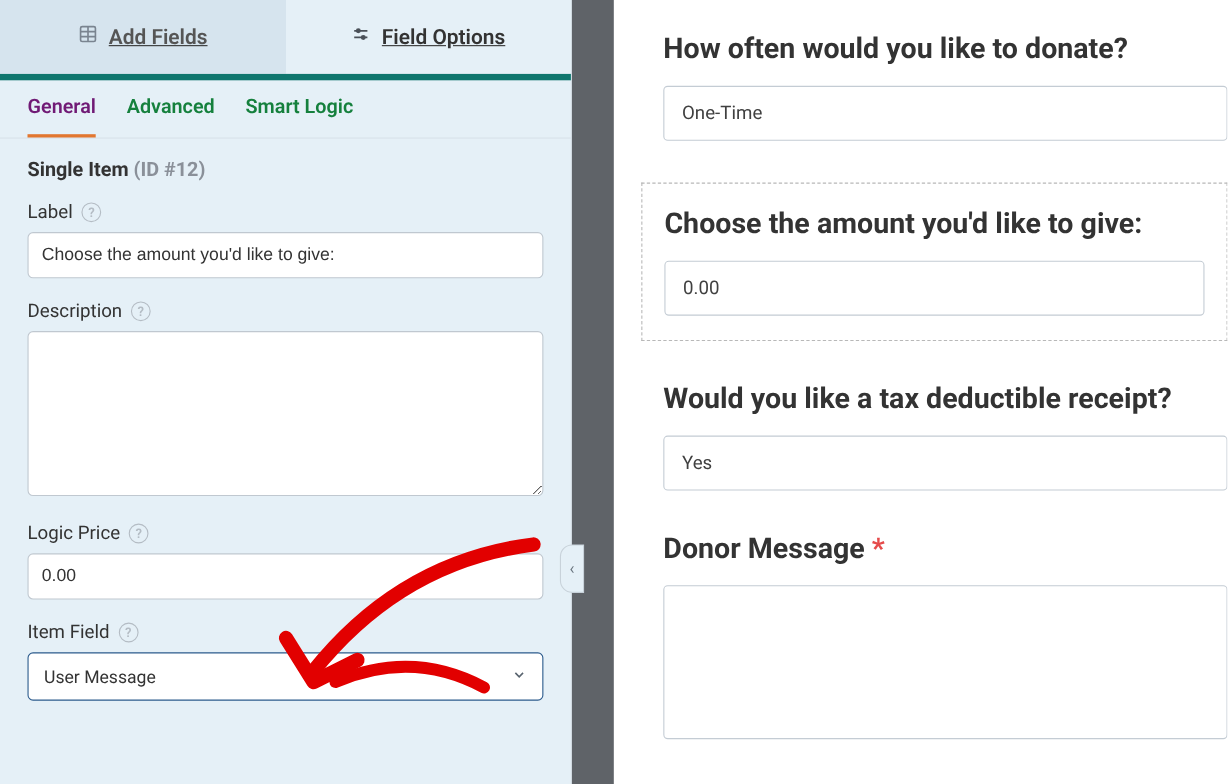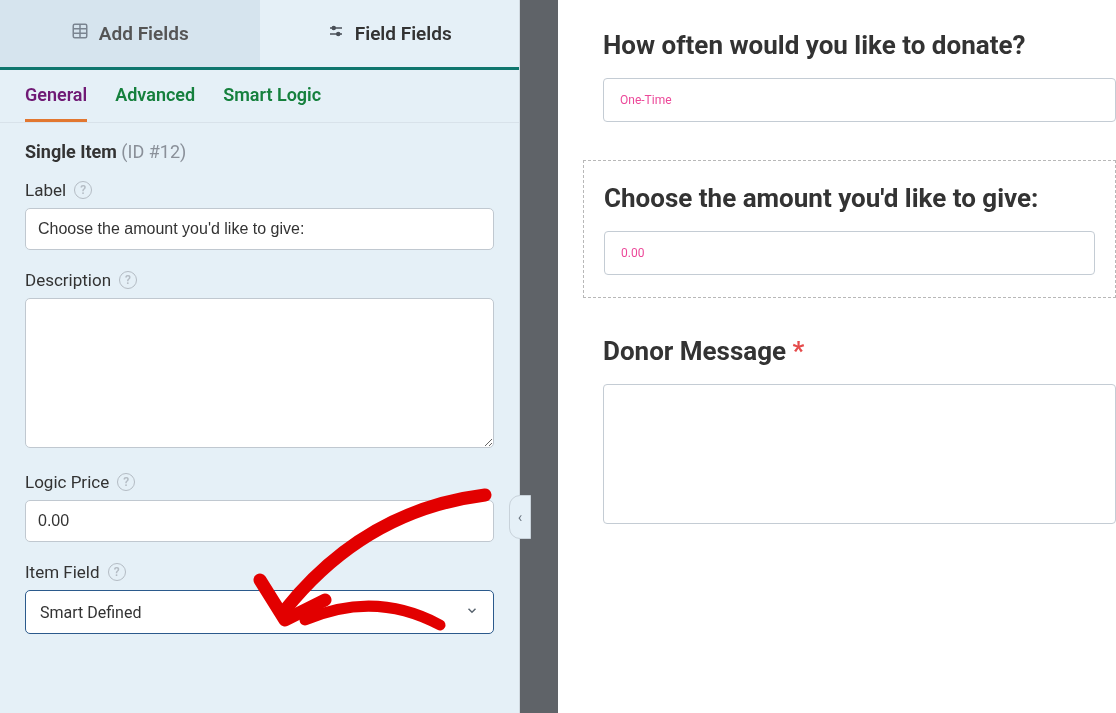--- a/index.html
+++ b/index.html
@@ -13,21 +13,22 @@
     }
     .sidebar {
       width: 520px;
       background: #e5f0f7;
       border-right: 1px solid #d0d9e0;
       display: flex;
       flex-direction: column;
     }
     .top-tabs {
       display: flex;
-      border-bottom: 3px solid #0f766e;
+      border-bottom: 6px solid #0f766e;
+      text-decoration: underline;
     }
     .top-tab {
       flex: 1;
       padding: 22px 10px;
       text-align: center;
       font-size: 19px;
       font-weight: 600;
       color: #555;
       cursor: pointer;
       display: flex;
@@ -64,21 +65,21 @@
     .panel-body {
       padding: 18px 25px;
     }
     .field-heading {
       font-size: 18px;
       font-weight: 700;
       color: #333;
       margin-bottom: 18px;
     }
     .field-heading .id {
-      font-weight: 400;
+      font-weight: 700;
       color: #8a9099;
       margin-top: 32px;
     }
     .form-group {
       margin-bottom: 20px;
     }
     .form-group label {
       display: flex;
       align-items: center;
       font-size: 17px;
@@ -166,22 +167,22 @@
       color: #333;
       margin-bottom: 18px;
     }
     .preview-label .req { color: #e54b4b; }
     .preview-input {
       width: 100%;
       border: 1px solid #c4ccd4;
       border-radius: 4px;
       background: #fff;
       padding: 14px 16px;
-      font-size: 12px;
-      color: #ec4899;
+      font-size: 17px;
+      color: #404040;
     }
     .preview-input.textarea {
       height: 140px;
     }
     .selected-field {
       border: 1px dashed #b8b8b8;
       padding: 22px 20px 22px 20px;
       margin-left: -20px;
       margin-bottom: 38px;
     }
@@ -211,21 +212,21 @@
     </div>
     <div class="top-tab active">
       <span>
         <svg viewBox="0 0 24 24" fill="none" stroke="#4a5058" stroke-width="2">
             <line x1="4" y1="8" x2="20" y2="8"></line>
             <circle cx="9" cy="8" r="2" fill="#4a5058"></circle>
             <line x1="4" y1="16" x2="20" y2="16"></line>
             <circle cx="15" cy="16" r="2" fill="#4a5058"></circle>
           </svg>
       </span>
-      <span>Field Fields</span>
+      <span>Field Options</span>
     </div>
   </div>
 
   <div class="sub-tabs">
     <div class="sub-tab active">General</div>
     <div class="sub-tab">Advanced</div>
     <div class="sub-tab">Smart Logic</div>
   </div>
 
   <div class="panel-body">
@@ -257,21 +258,21 @@
       </label>
       <input class="text-input" value="0.00" style="">
     </div>
 
     <div class="form-group">
       <label>
         <span>Item Field</span>
         <span class="help-icon">?</span>
       </label>
       <div class="select-wrapper">
-        <span>Smart Defined</span>
+        <span>User Message</span>
         <span class="chevron">
           <svg width="14" height="14" viewBox="0 0 24 24" fill="none" stroke="#5a6570" stroke-width="2.5">
               <polyline points="6 9 12 15 18 9"></polyline>
             </svg>
         </span>
       </div>
     </div>
   </div>
 </div>
 
@@ -285,20 +286,24 @@
   <div class="preview-field">
     <div class="preview-label">How often would you like to donate?</div>
     <div class="preview-input">One-Time</div>
   </div>
 
   <div class="selected-field">
     <div class="preview-label">Choose the amount you'd like to give:</div>
     <div class="preview-input">0.00</div>
   </div>
 
+  <div class="preview-field">
+    <div class="preview-label">Would you like a tax deductible receipt?</div>
+    <div class="preview-input">Yes</div>
+  </div>
 
   <div class="preview-field">
     <div class="preview-label">
       <span>Donor Message</span>
       <span class="req">*</span>
     </div>
     <div class="preview-input textarea"></div>
   </div>
 </div>
 

